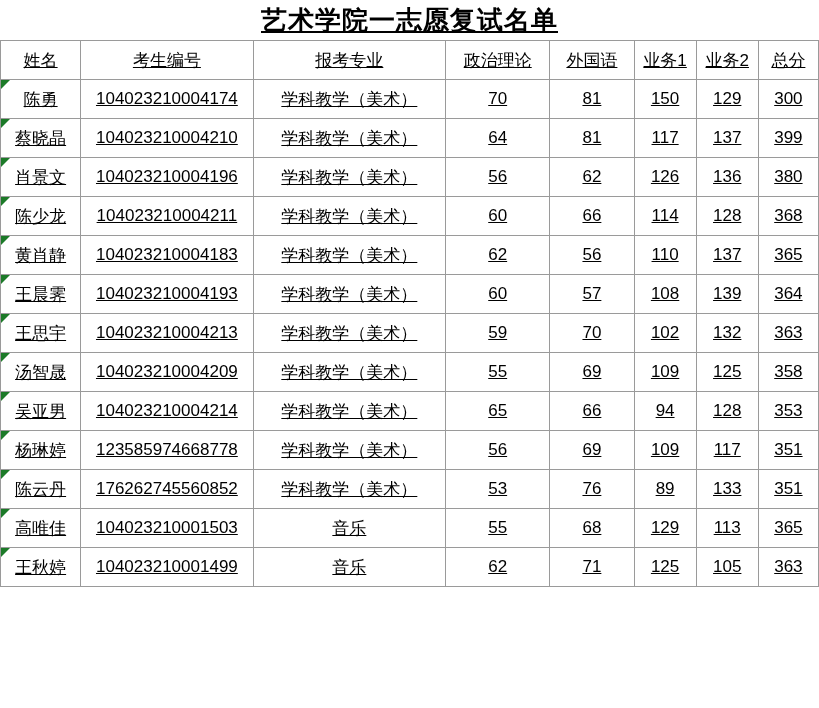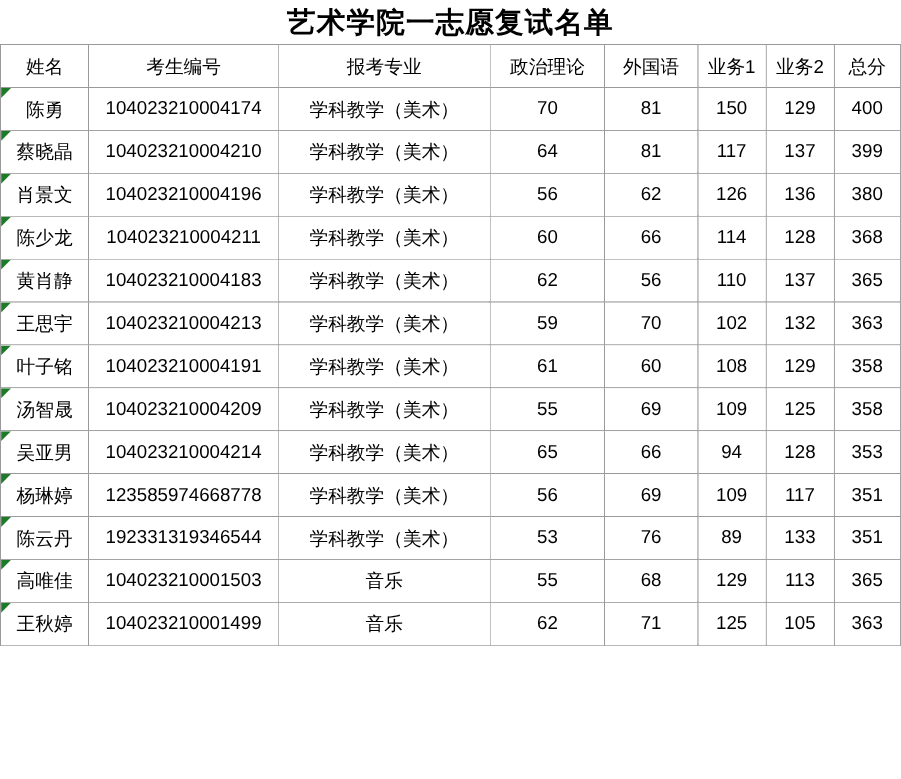--- a/index.html
+++ b/index.html
@@ -12,20 +12,21 @@
     height: 708px;
     font-family: "Liberation Sans", "DejaVu Sans", sans-serif;
     color: #000000;
     overflow: hidden;
   }
   .sheet {
     width: 819px;
     height: 700px;
     box-sizing: border-box;
     position: relative;
+    text-decoration: underline;
   }
   table.grid {
     border-collapse: collapse;
     table-layout: fixed;
     width: 819px;
   }
   table.grid td, table.grid th {
     border: 1px solid #9a9a9a;
     font-weight: normal;
     padding: 0;
@@ -103,21 +104,21 @@
     </thead>
     <tbody>
         <tr>
           <td class="mark">陈勇</td>
           <td>104023210004174</td>
           <td>学科教学（美术）</td>
           <td>70</td>
           <td>81</td>
           <td>150</td>
           <td>129</td>
-          <td>400</td>
+          <td>300</td>
         </tr>
         <tr>
           <td class="mark">蔡晓晶</td>
           <td>104023210004210</td>
           <td>学科教学（美术）</td>
           <td>64</td>
           <td>81</td>
           <td>117</td>
           <td>137</td>
           <td>399</td>
@@ -146,40 +147,40 @@
           <td class="mark">黄肖静</td>
           <td>104023210004183</td>
           <td>学科教学（美术）</td>
           <td>62</td>
           <td>56</td>
           <td>110</td>
           <td>137</td>
           <td>365</td>
         </tr>
         <tr>
+          <td class="mark">王晨霁</td>
+          <td>104023210004193</td>
+          <td>学科教学（美术）</td>
+          <td>60</td>
+          <td>57</td>
+          <td>108</td>
+          <td>139</td>
+          <td>364</td>
+        </tr>
+        <tr>
           <td class="mark">王思宇</td>
           <td>104023210004213</td>
           <td>学科教学（美术）</td>
           <td>59</td>
           <td>70</td>
           <td>102</td>
           <td>132</td>
           <td>363</td>
         </tr>
         <tr>
-          <td class="mark">叶子铭</td>
-          <td>104023210004191</td>
-          <td>学科教学（美术）</td>
-          <td>61</td>
-          <td>60</td>
-          <td>108</td>
-          <td>129</td>
-          <td>358</td>
-        </tr>
-        <tr>
           <td class="mark">汤智晟</td>
           <td>104023210004209</td>
           <td>学科教学（美术）</td>
           <td>55</td>
           <td>69</td>
           <td>109</td>
           <td>125</td>
           <td>358</td>
         </tr>
         <tr>
@@ -197,21 +198,21 @@
           <td>123585974668778</td>
           <td>学科教学（美术）</td>
           <td>56</td>
           <td>69</td>
           <td>109</td>
           <td>117</td>
           <td>351</td>
         </tr>
         <tr>
           <td class="mark">陈云丹</td>
-          <td>192331319346544</td>
+          <td>176262745560852</td>
           <td>学科教学（美术）</td>
           <td>53</td>
           <td>76</td>
           <td>89</td>
           <td>133</td>
           <td>351</td>
         </tr>
         <tr>
           <td class="mark">高唯佳</td>
           <td>104023210001503</td>

